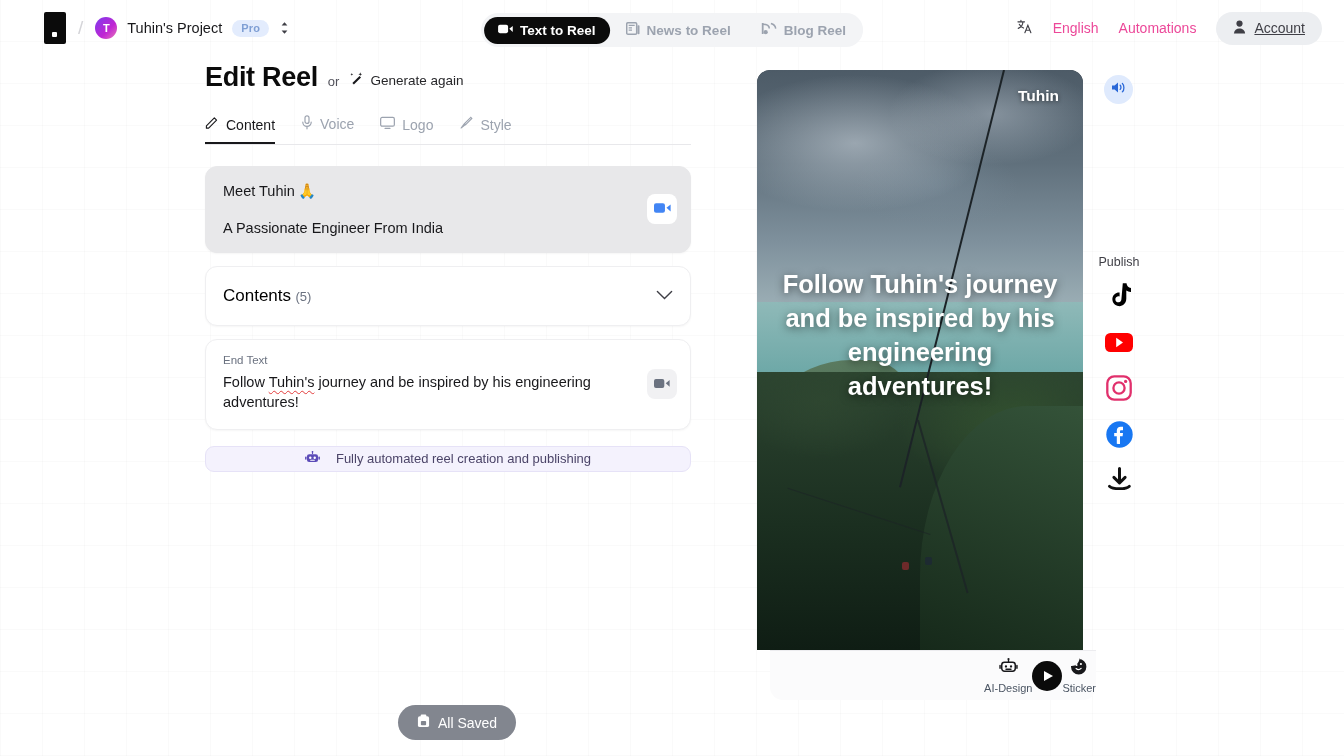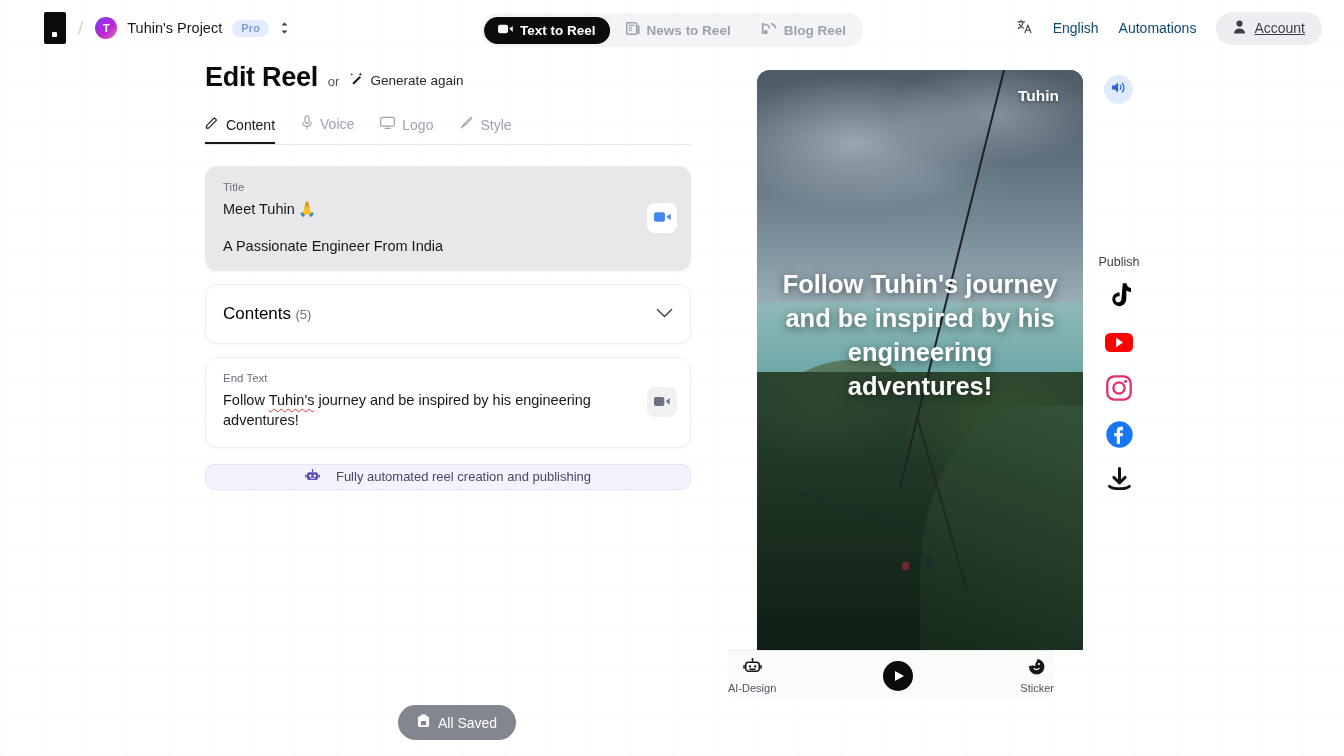--- a/index.html
+++ b/index.html
@@ -55,21 +55,21 @@
     font-size: 13.5px; font-weight: 600; color: #9ca3af;
     padding: 6px 14px; border-radius: 17px; white-space: nowrap;
   }
   .seg.active { background: #0b0b0b; color: #ffffff; }
   .seg svg { flex: none; }
 
   .right-group {
     position: absolute; right: 22px; top: 0; height: 56px;
     display: flex; align-items: center; gap: 20px;
   }
-  .rg-item { display: flex; align-items: center; gap: 21px; font-size: 14px; color: #0c4a6e; }
+  .rg-item { display: flex; align-items: center; gap: 21px; font-size: 14px; color: #ec4899; }
   .account-pill {
     display: flex; align-items: center; gap: 8px;
     background: #eceef1; border-radius: 18px; padding: 8px 17px;
     font-size: 14px; color: #3f3f46; text-decoration: underline;
   }
 
   
   .left-panel { position: absolute; left: 205px; top: 62px; width: 486px; }
   .title-row { display: flex; align-items: baseline; gap: 10px; }
   .page-title { font-size: 27px; font-weight: 600; color: #0b0b0b; letter-spacing: -.3px; }
@@ -167,23 +167,23 @@
     color: #ffffff; font-size: 15.5px; font-weight: 700;
     text-shadow: 0 1px 4px rgba(0,0,0,.55);
   }
   .vid-caption {
     position: absolute; left: 22px; right: 22px; top: 198px;
     text-align: center; color: #ffffff;
     font-size: 25.5px; font-weight: 700; line-height: 1.33;
     text-shadow: 0 2px 9px rgba(0,0,0,.5);
   }
   .video-toolbar {
-    position: absolute; left: 728px; top: 650px; width: 326px; height: 50px;
+    position: absolute; left: 770px; top: 650px; width: 326px; height: 50px;
     background: #fbfbfc; border-radius: 0 0 13px 13px;
-    display: flex; align-items: center; justify-content: space-between;
+    display: flex; align-items: center; justify-content: flex-end;
     border-top: 1px solid #ececef;
   }
   .vt-item { display: flex; flex-direction: column; align-items: center; gap: 3px; }
   .vt-label { font-size: 11px; color: #4b5563; }
   .play-btn {
     width: 30px; height: 30px; border-radius: 50%; background: #0b0b0b;
     display: flex; align-items: center; justify-content: center;
   }
   .play-btn::after {
     content: ""; border-left: 9px solid #fff;
@@ -335,21 +335,20 @@
         <svg width="14" height="14" viewBox="0 0 15 15">
             <path d="M12.6 1.4 5.9 8.1l1.2 1.2 6.7-6.7z" stroke="#9ca3af" stroke-width="1.1" fill="none"></path>
             <path d="M5.6 8.4 2.2 12.9l4.4-3.4z" stroke="#9ca3af" stroke-width="1.1" fill="none" stroke-linejoin="round"></path>
           </svg>
       </span>
       <span>Style</span>
     </div>
   </div>
 
   <div class="card gray title-card">
-    <div class="card-label">Title</div>
     <div class="card-text">Meet Tuhin 🙏</div>
     <div class="title-sub">A Passionate Engineer From India</div>
     <div class="vid-btn white">
       <span>
         <svg width="17" height="12" viewBox="0 0 18 12">
             <rect x="0" y="1" width="11.6" height="10" rx="2.2" fill="#4285f4"></rect>
             <path d="M13.2 5.8 17.6 2.2v7.4z" fill="#4285f4"></path>
           </svg>
       </span>
     </div>

